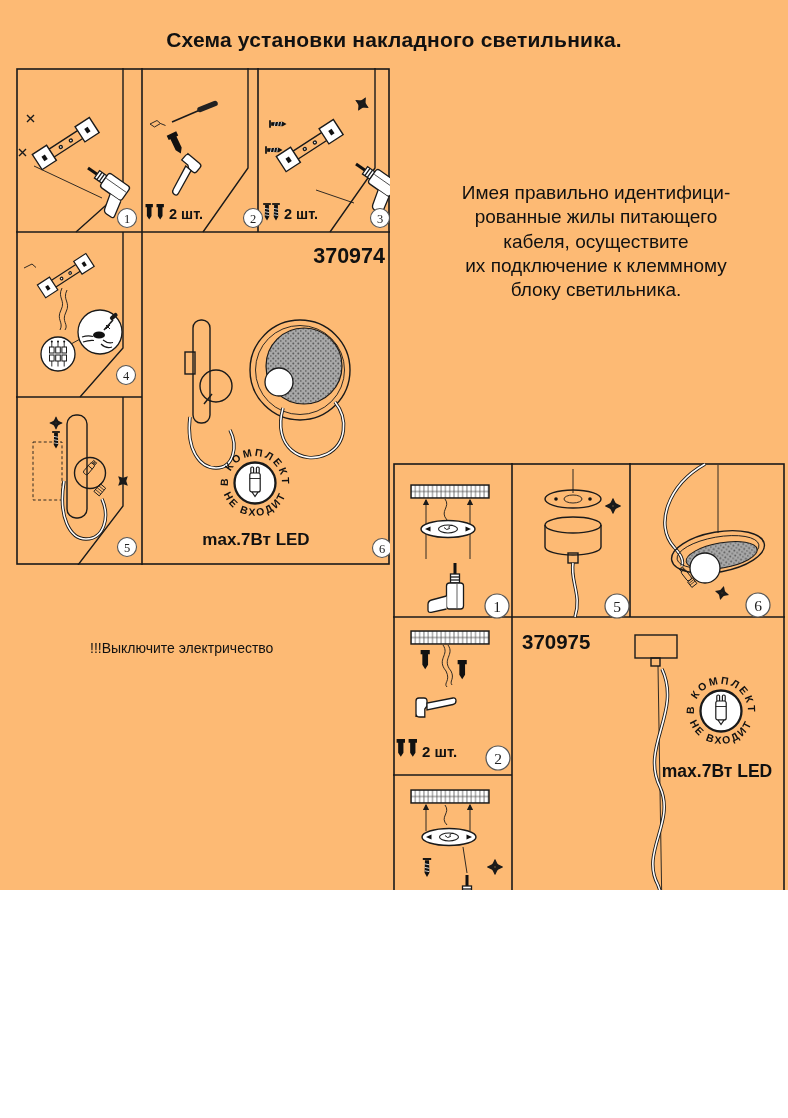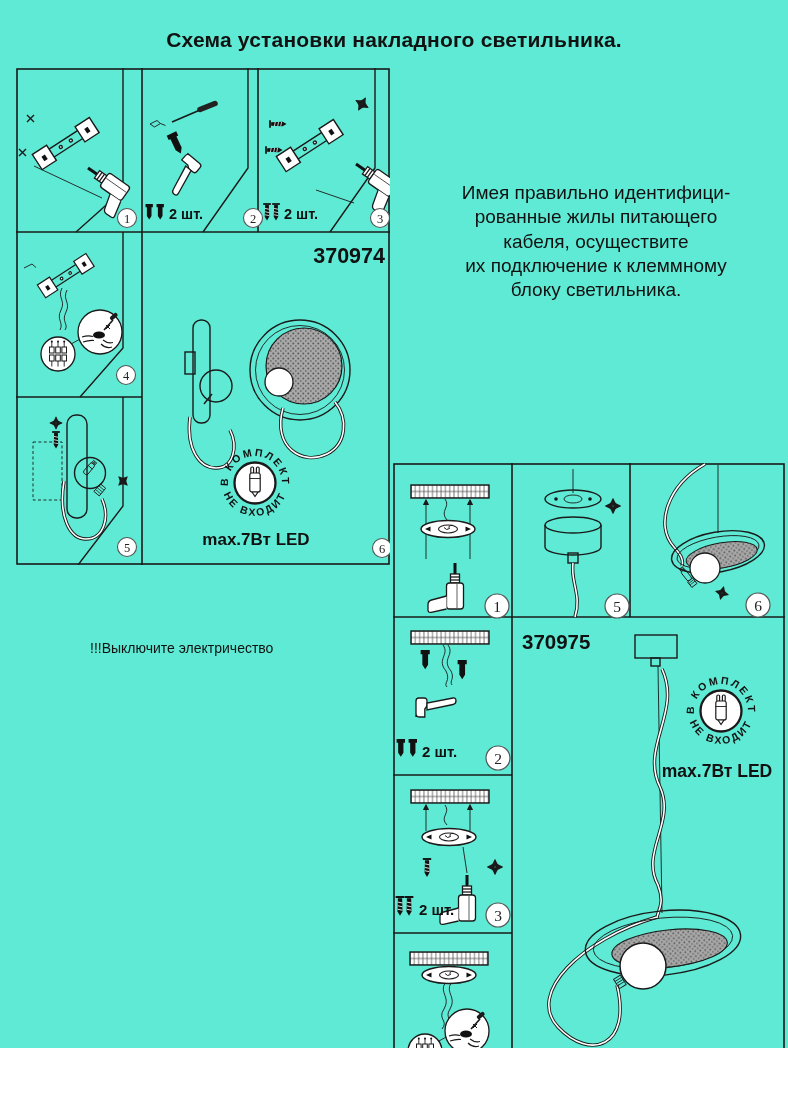--- a/index.html
+++ b/index.html
@@ -1,17 +1,17 @@
 <!DOCTYPE html>
 <html><head>
 <meta charset="utf-8">
 <style>
   html,body { margin:0; padding:0; background:#ffffff; }
   #page {
-    position:relative; width:788px; height:1048px; background:#5eead4;
+    position:relative; width:788px; height:890px; background:#fdba74;
     font-family:"Liberation Sans", sans-serif; color:#111; overflow:hidden;
   }
   #title {
     position:absolute; top:28px; left:0; width:788px; text-align:center;
     font-size:21px; font-weight:700; letter-spacing:0.2px;
   }
   #connection-note {
     position:absolute; left:402px; top:181px; width:388px; text-align:center;
     font-size:19px; line-height:1.28; white-space:pre-line;
   }

